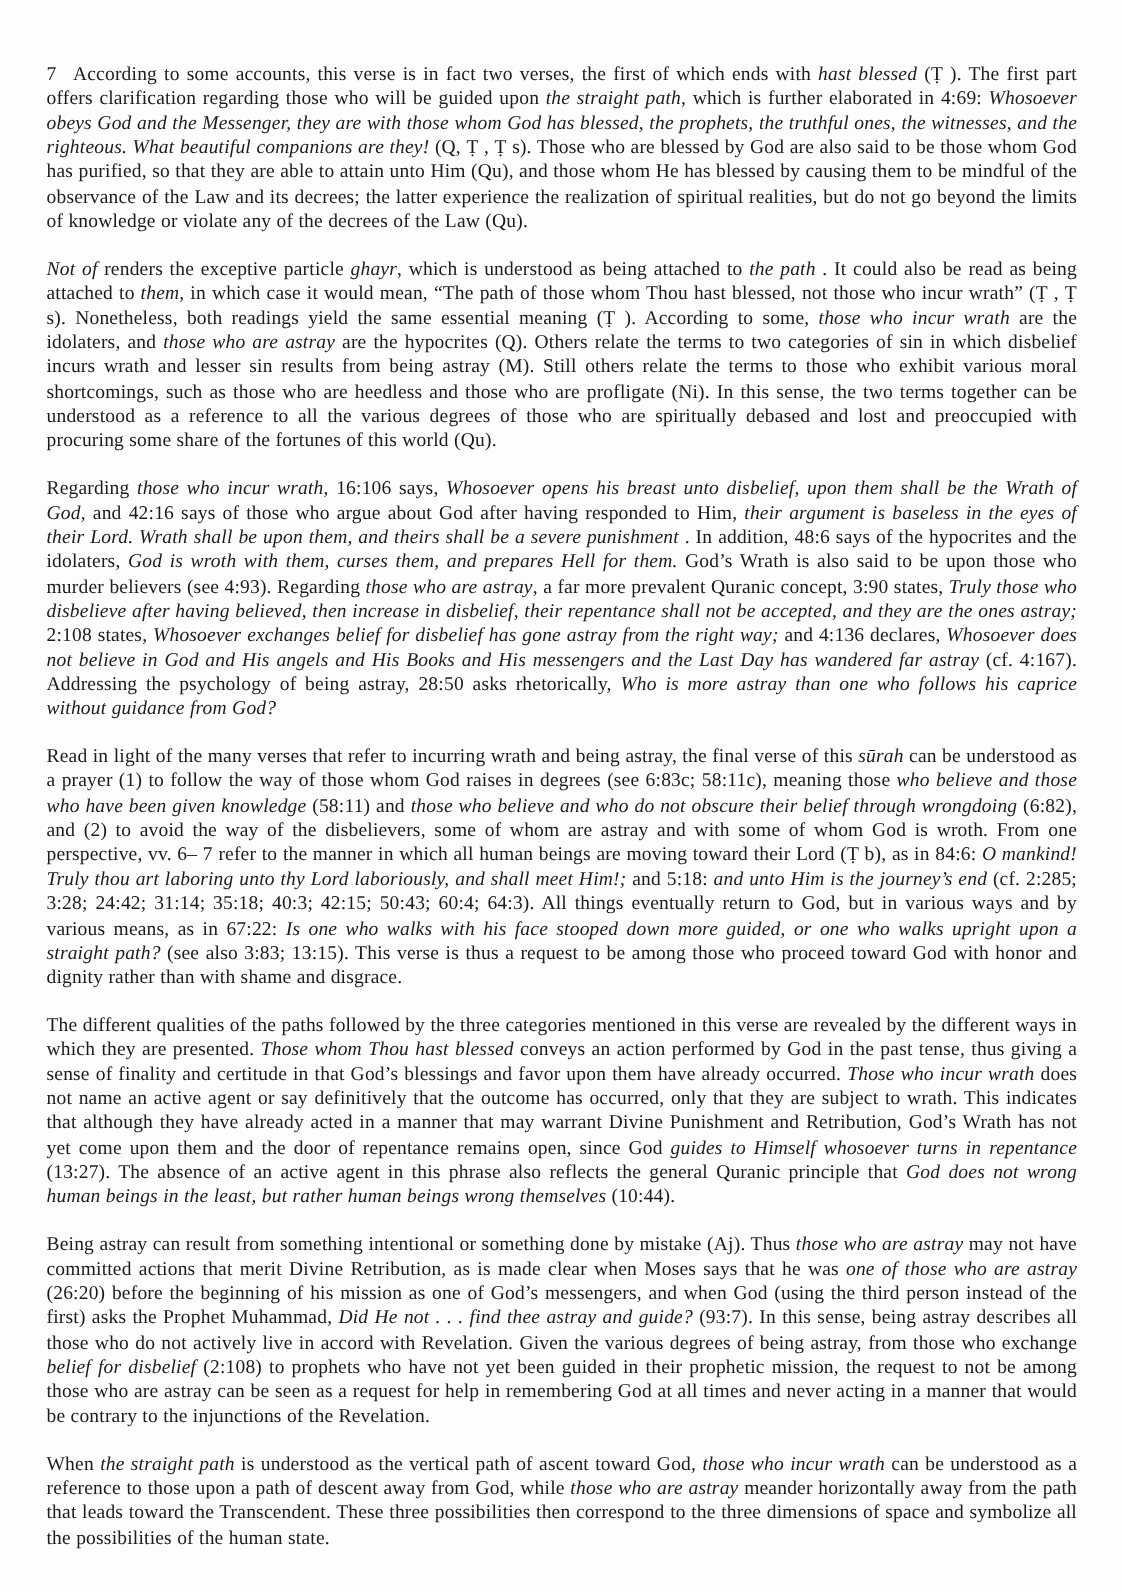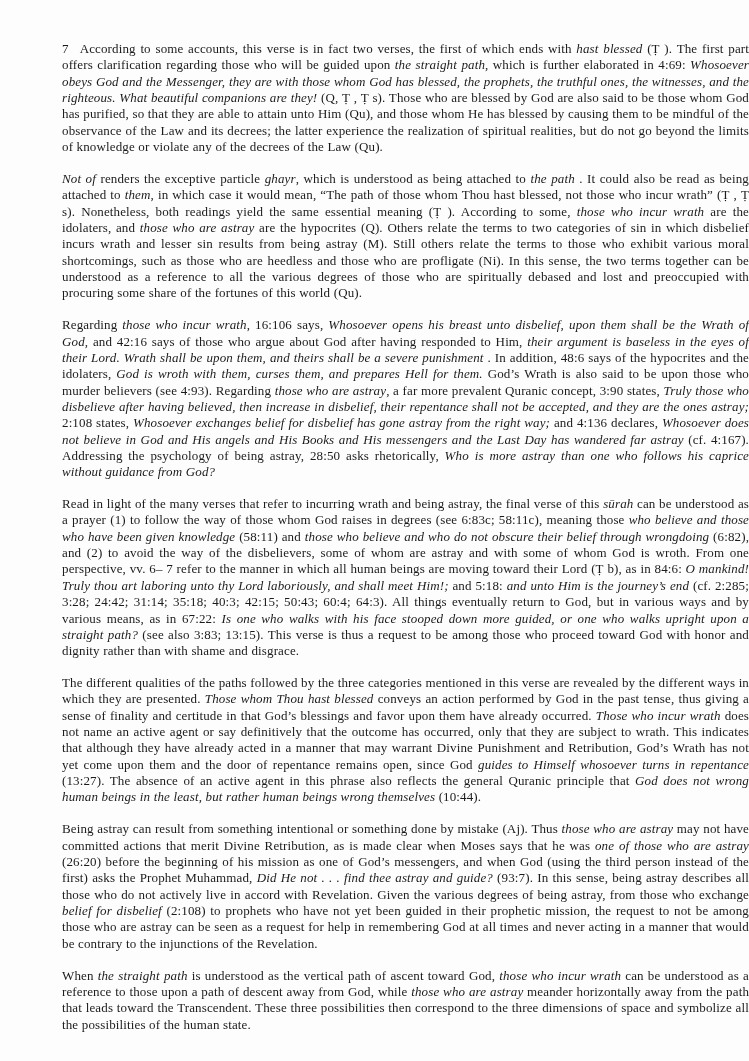--- a/index.html
+++ b/index.html
@@ -13,21 +13,20 @@
   }
   .page {
     position: relative;
     width: 749px;
     height: 1061px;
     background: #fdfdfd;
     padding: 41px 31px 0 31px;
   }
   .page-body {
     width: 687px;
-    margin-left: 31px;
   }
   p.para {
     margin: 0 0 15.5px 0;
     font-size: 13.0px;
     line-height: 16.35px;
     text-align: justify;
     text-justify: inter-word;
     color: #1b1b1b;
     letter-spacing: 0.01em;
     word-spacing: 0.01em;

